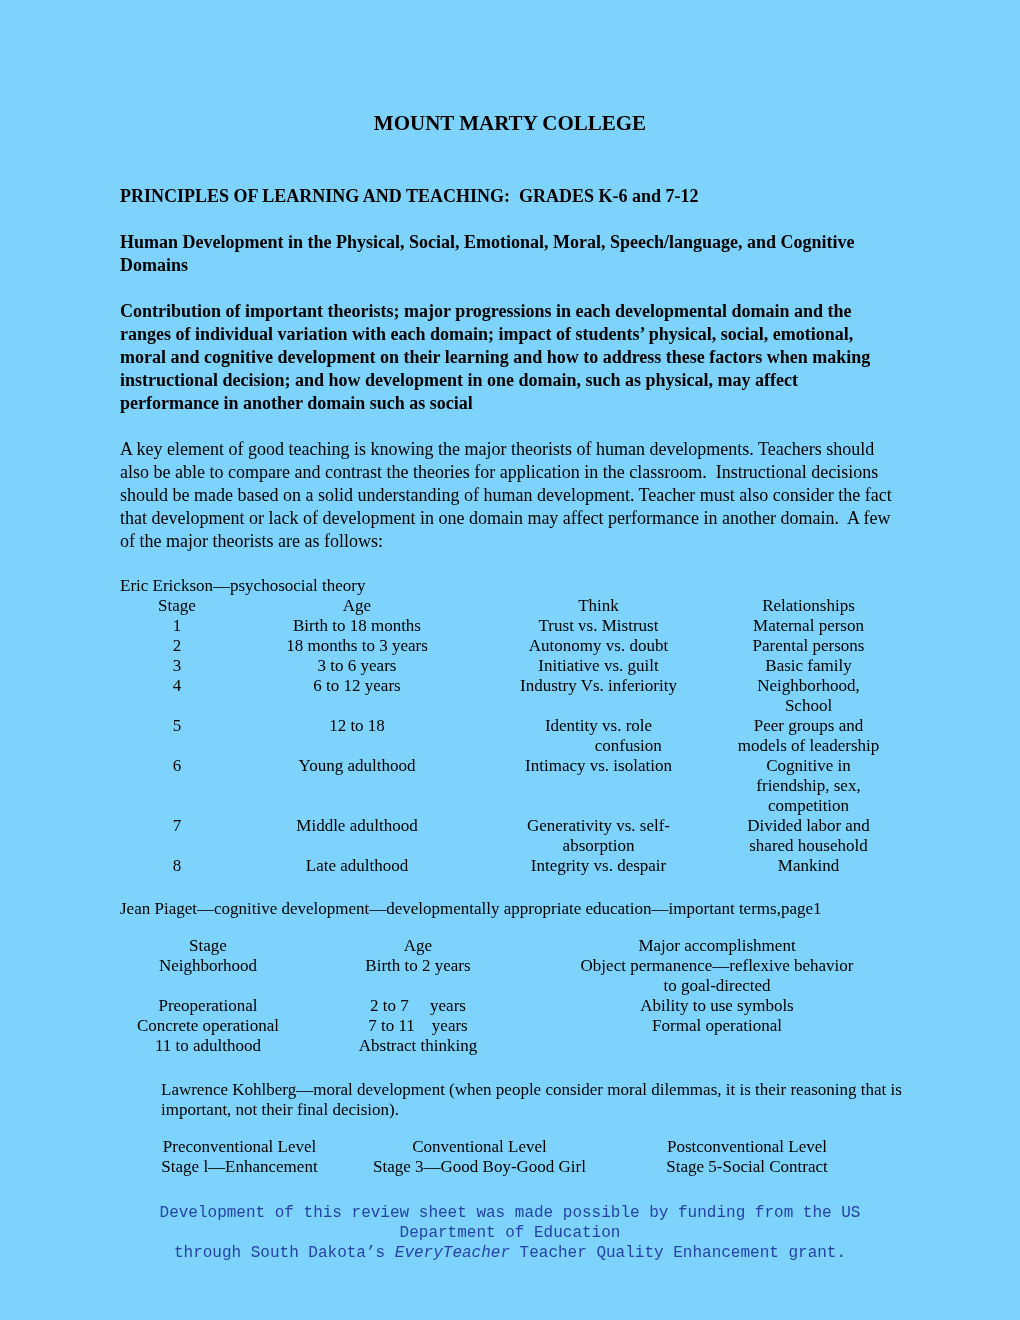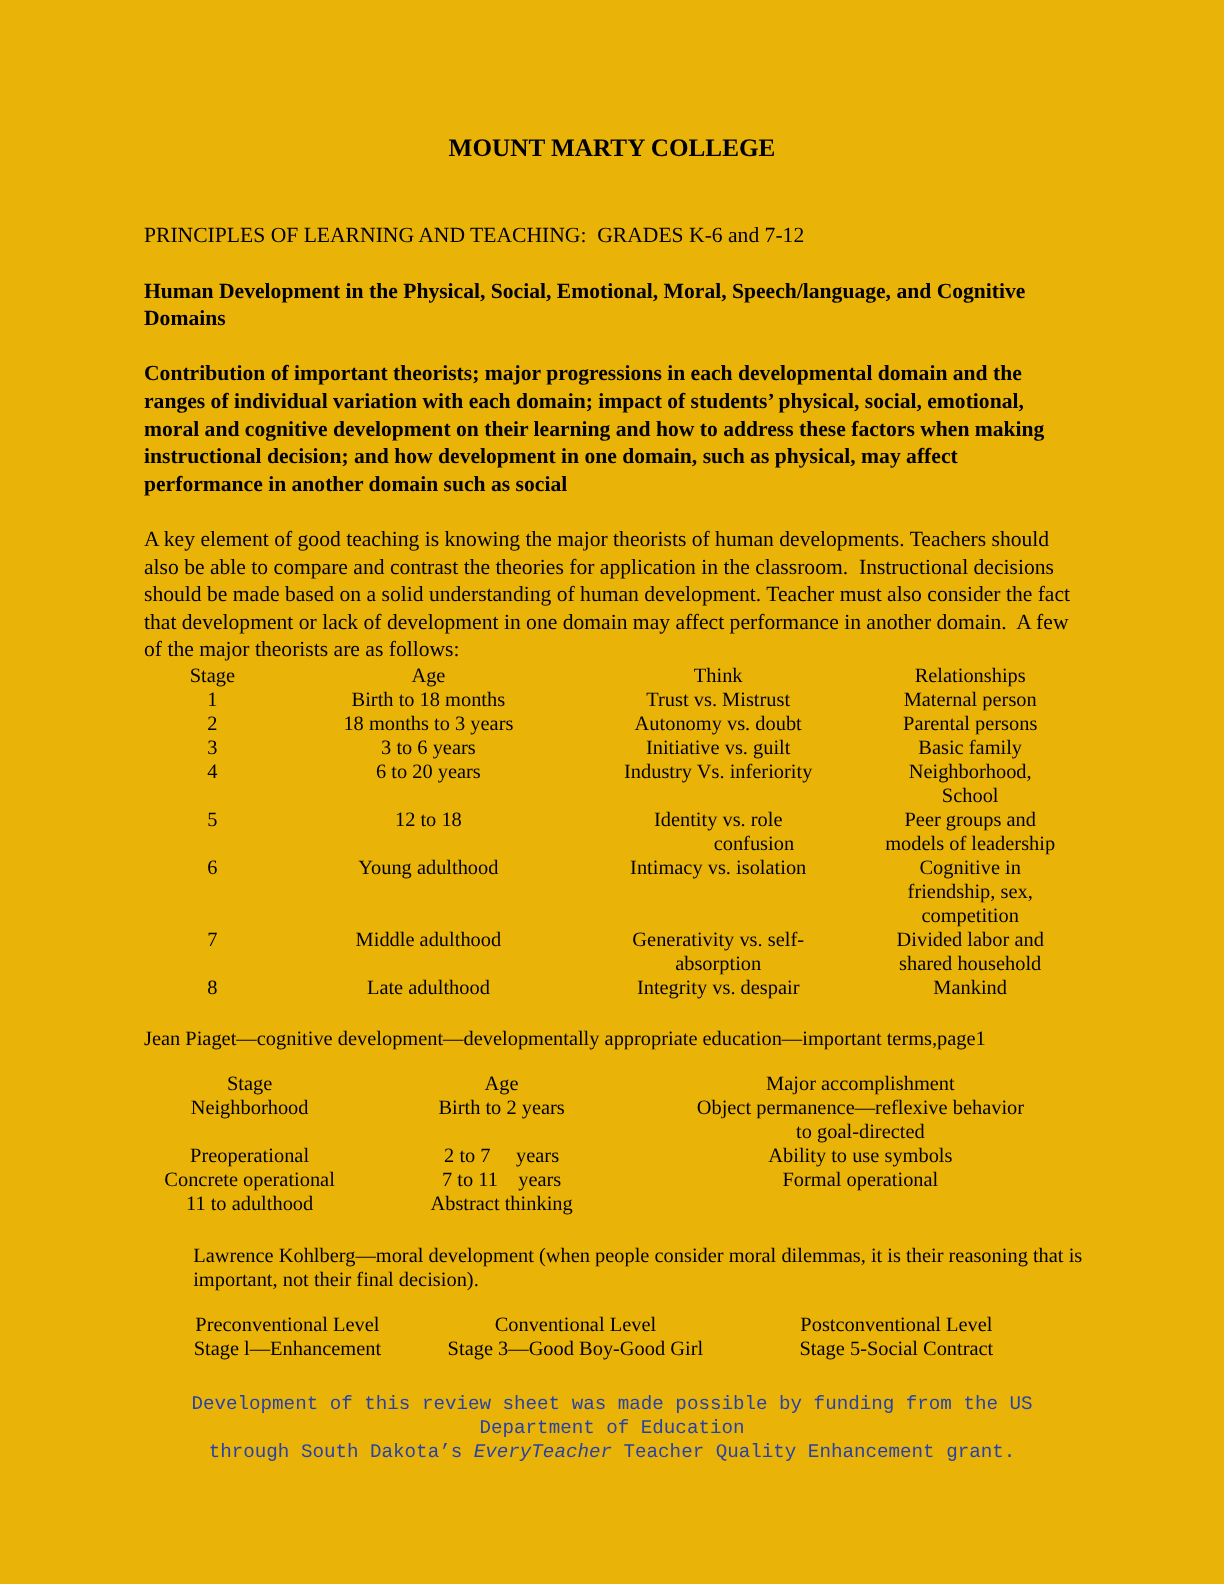--- a/index.html
+++ b/index.html
@@ -1,35 +1,35 @@
 <!DOCTYPE html>
 <html><head>
 <meta charset="utf-8">
 <style>
   html, body { margin: 0; padding: 0; background: #ffffff; }
   .page {
     width: 1020px;
     height: 1320px;
     box-sizing: border-box;
     padding: 110px 120px 0 120px;
-    background: #eab308;
+    background: #7dd3fc;
     color: #000000;
     font-family: "Liberation Serif", serif;
     font-size: 18px;
     line-height: 23px;
     overflow: hidden;
   }
   .pre { white-space: pre-wrap; }
   .title {
     text-align: center;
     font-weight: bold;
     font-size: 21px;
     line-height: 26px;
   }
-  .course-heading { margin-top: 49px; font-weight: normal; }
+  .course-heading { margin-top: 49px; font-weight: bold; }
   .topic-heading  { margin-top: 23px; font-weight: bold; }
   .scope          { margin-top: 23px; font-weight: bold; }
   .intro          { margin-top: 23px; }
   .section-caption { margin-top: 23px; font-size: 17px; line-height: 20px; }
   .t-grid { display: grid; font-size: 17px; line-height: 20px; text-align: center; }
   .erikson-grid  { grid-template-columns: 120px 240px 243px 177px; }
   .piaget-grid   { grid-template-columns: 182px 238px 360px; margin-top: 17px; }
   .kohlberg-grid { grid-template-columns: 245px 235px 300px; margin-top: 17px; }
   .cell { white-space: pre-wrap; padding-right: 6px; box-sizing: border-box; }
   .kohlberg-note { margin-top: 24px; font-size: 17px; line-height: 20px; width: 808px; margin-left: 41px; }
@@ -51,20 +51,21 @@
   <div class="title">MOUNT MARTY COLLEGE</div>
 
   <div class="course-heading pre">PRINCIPLES OF LEARNING AND TEACHING:  GRADES K-6 and 7-12</div>
 
   <div class="topic-heading">Human Development in the Physical, Social, Emotional, Moral, Speech/language, and Cognitive Domains</div>
 
   <div class="scope pre">Contribution of important theorists; major progressions in each developmental domain and the ranges of individual variation with each domain; impact of students’ physical, social, emotional, moral and cognitive development on their learning and how to address these factors when making instructional decision; and how development in one domain, such as physical, may affect performance in another domain such as social</div>
 
   <div class="intro pre">A key element of good teaching is knowing the major theorists of human developments. Teachers should also be able to compare and contrast the theories for application in the classroom.  Instructional decisions should be made based on a solid understanding of human development. Teacher must also consider the fact that development or lack of development in one domain may affect performance in another domain.  A few of the major theorists are as follows:</div>
 
+  <div class="section-caption">Eric Erickson—psychosocial theory</div>
 
   <div class="t-grid erikson-grid">
     <div class="cell">Stage</div>
     <div class="cell">Age</div>
     <div class="cell">Think</div>
     <div class="cell">Relationships</div>
 
     <div class="cell">1</div>
     <div class="cell">Birth to 18 months</div>
     <div class="cell">Trust vs. Mistrust</div>
@@ -74,21 +75,21 @@
     <div class="cell">18 months to 3 years</div>
     <div class="cell">Autonomy vs. doubt</div>
     <div class="cell">Parental persons</div>
 
     <div class="cell">3</div>
     <div class="cell">3 to 6 years</div>
     <div class="cell">Initiative vs. guilt</div>
     <div class="cell">Basic family</div>
 
     <div class="cell">4</div>
-    <div class="cell">6 to 20 years</div>
+    <div class="cell">6 to 12 years</div>
     <div class="cell">Industry Vs. inferiority</div>
     <div class="cell">Neighborhood,
 School</div>
 
     <div class="cell">5</div>
     <div class="cell">12 to 18</div>
     <div class="cell">Identity vs. role
               confusion</div>
     <div class="cell">Peer groups and
 models of leadership</div>

